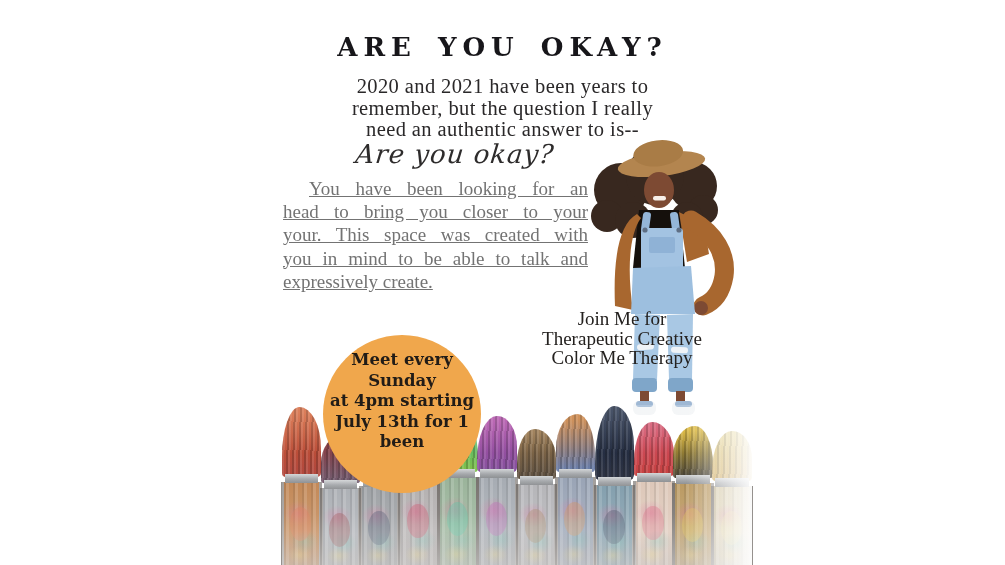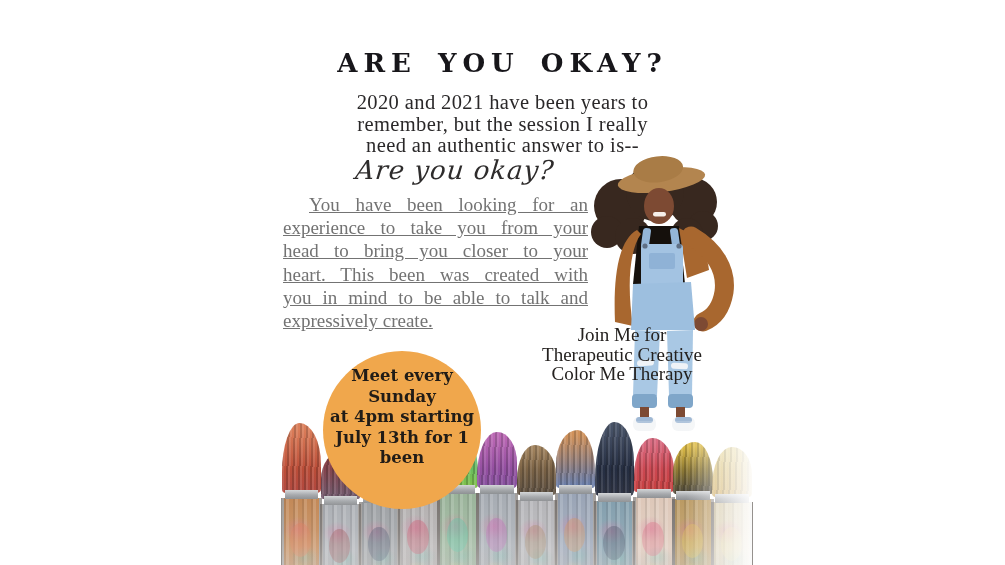--- a/index.html
+++ b/index.html
@@ -1,18 +1,18 @@
 <!DOCTYPE html>
 <html><head>
 <meta charset="utf-8">
 <style>
   html,body{margin:0;padding:0;background:#ffffff;}
   .canvas{position:relative;width:1005px;height:565px;background:#ffffff;overflow:hidden;
           font-family:"Liberation Serif", serif;color:#1e1c1d;}
-  .flyer{position:absolute;left:250px;top:16px;width:505px;height:407px;background:#ffffff;}
+  .flyer{position:absolute;left:250px;top:0;width:505px;height:407px;background:#ffffff;}
 
   .title{position:absolute;left:0;top:32px;width:100%;text-align:center;
          font-family:"DejaVu Serif", serif;font-weight:bold;font-size:26px;
          letter-spacing:6px;word-spacing:6px;color:#17161a;white-space:nowrap;}
 
   .intro{position:absolute;left:0;top:76px;width:100%;text-align:center;
          font-size:20.5px;line-height:21.5px;letter-spacing:.4px;color:#2a2829;}
 
   .script-q{position:absolute;left:0;top:139px;width:410px;text-align:center;
             font-family:"DejaVu Serif", serif;font-style:italic;font-size:26px;
@@ -60,31 +60,30 @@
 </head>
 <body>
 
 <div class="canvas">
   <div class="flyer">
 
     <div class="title">ARE YOU OKAY?</div>
 
     <div class="intro">
         <div class="line">2020 and 2021 have been years to</div>
-        <div class="line">remember, but the session I really</div>
+        <div class="line">remember, but the question I really</div>
         <div class="line">need an authentic answer to is--</div>
       </div>
 
     <div class="script-q">Are you okay?</div>
 
     <div class="body-text">
         <div class="line">You have been looking for an</div>
-        <div class="line">experience to take you from your</div>
         <div class="line">head to bring you closer to your</div>
-        <div class="line">heart. This been was created with</div>
+        <div class="line">your. This space was created with</div>
         <div class="line">you in mind to  be able to talk and</div>
         <div class="line">expressively create.</div>
       </div>
 
     <svg class="woman" viewBox="0 0 182 286" xmlns="http://www.w3.org/2000/svg">
 
       <g fill="#38281F">
         <circle cx="46" cy="52" r="27"></circle>
         <circle cx="118" cy="48" r="24"></circle>
         <circle cx="80" cy="38" r="29"></circle>

